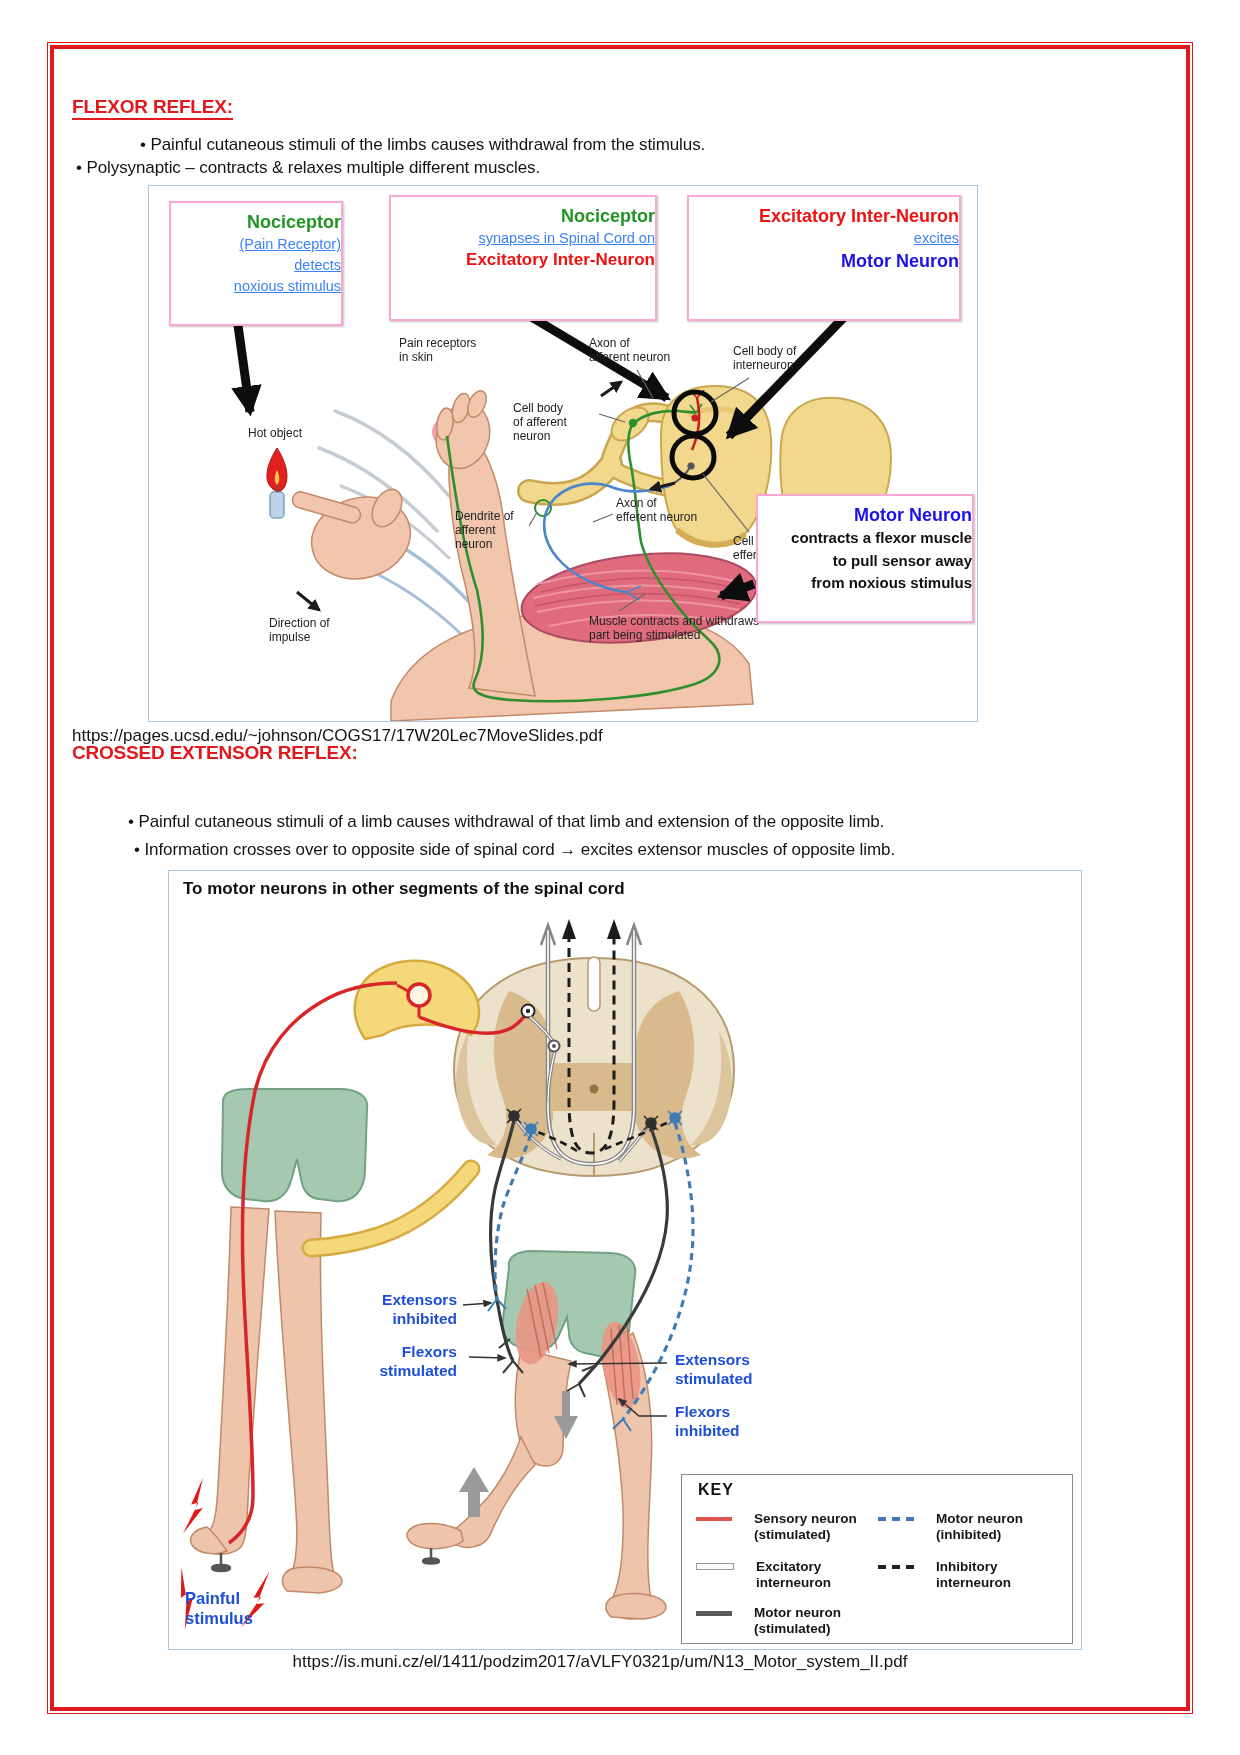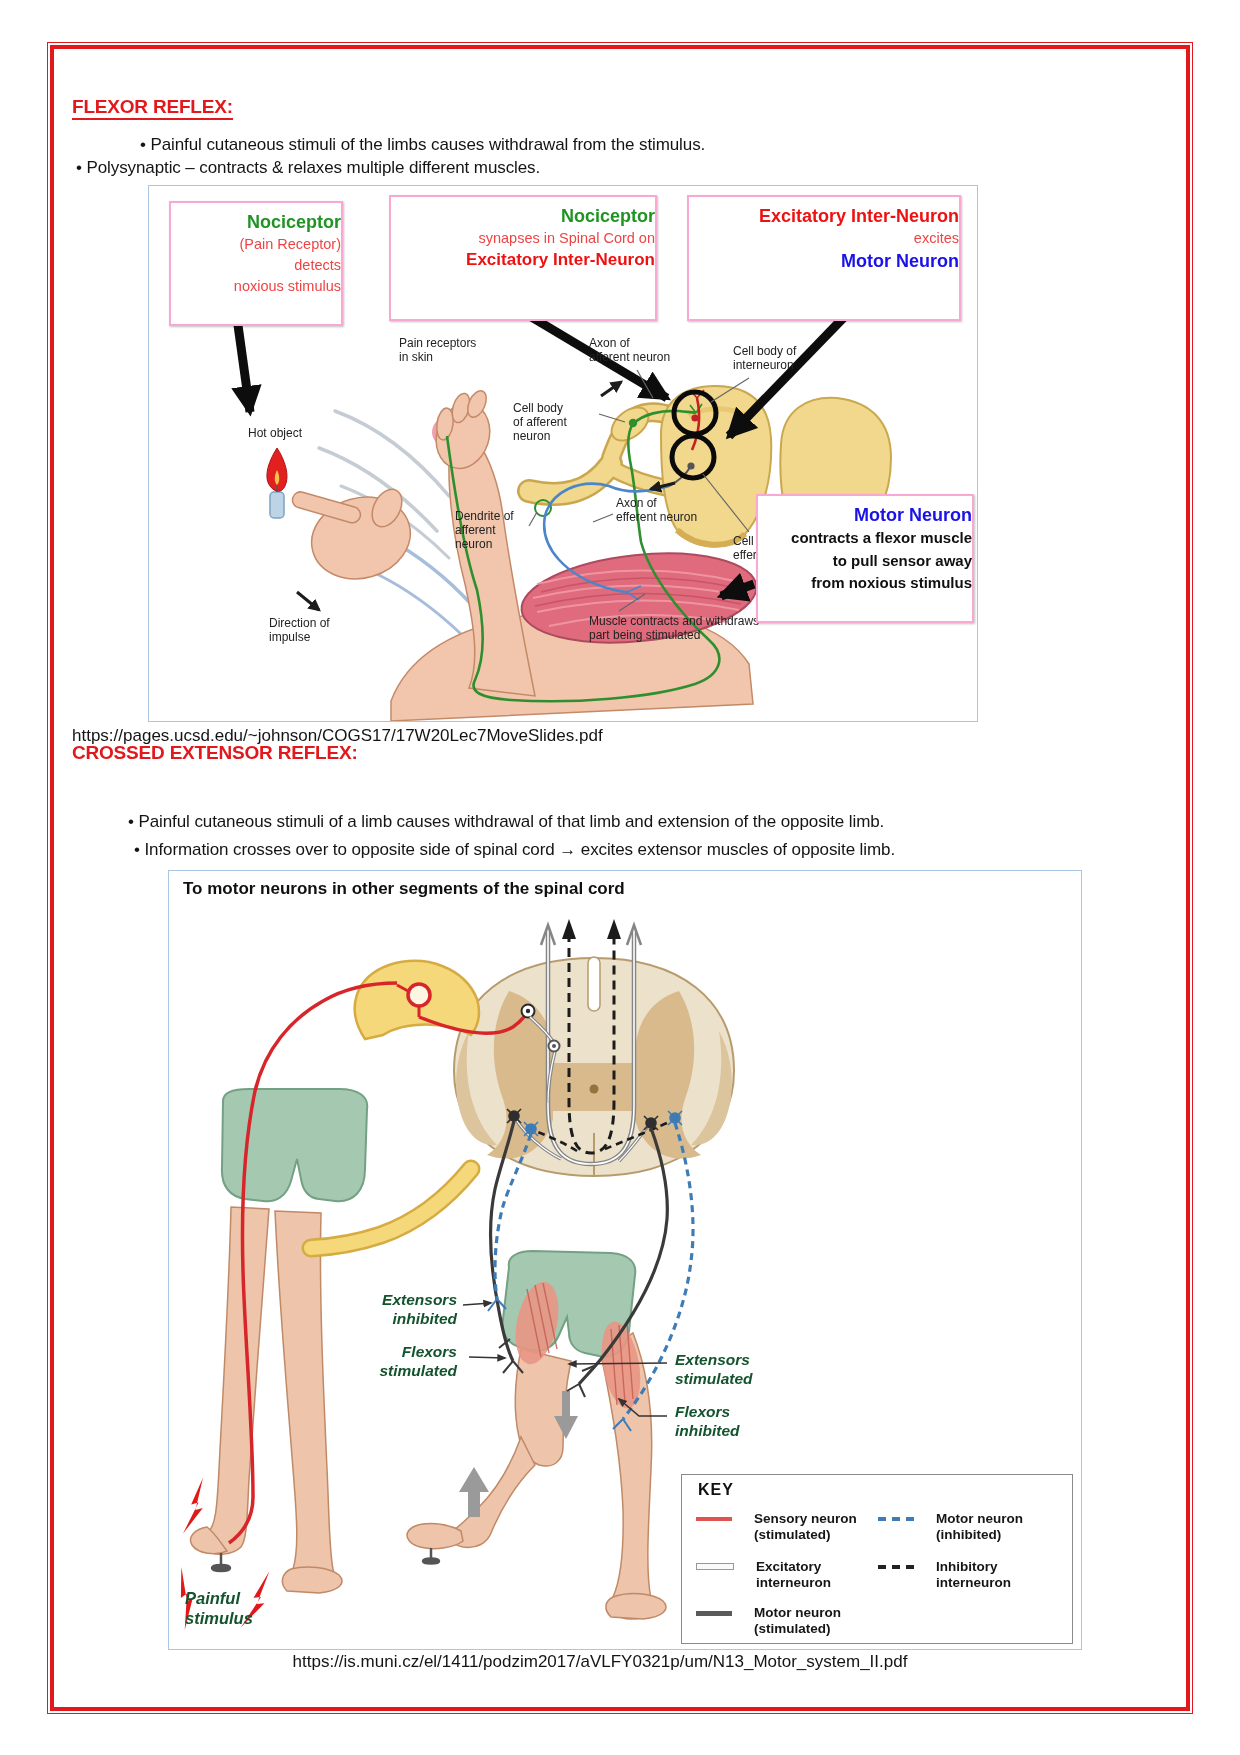--- a/index.html
+++ b/index.html
@@ -7,26 +7,26 @@
         font-family:"Liberation Sans",sans-serif;color:#111;}
   .frame{position:absolute;left:50px;top:45px;width:1132px;height:1658px;
          border:4px solid #e2191c;outline:1px solid #e2191c;outline-offset:2px;}
   .h-red{position:absolute;font-size:19px;font-weight:bold;color:#e2191c;letter-spacing:-0.2px;}
   .h-underline{border-bottom:2px solid #e2191c;padding-bottom:1px;}
   .bullet{position:absolute;font-size:17px;color:#141414;letter-spacing:-0.1px;}
   .url{position:absolute;font-size:17px;color:#141414;text-align:center;}
   .diagram{position:absolute;background:#fff;border:1.5px solid #a9c6e3;}
   .diagram svg{position:absolute;left:0;top:0;}
   .dlabel{position:absolute;font-size:12px;line-height:1.18;color:#222;white-space:pre-line;z-index:3;}
-  .dlabel-big{position:absolute;font-size:15.5px;line-height:1.2;font-weight:bold;color:#14532d;white-space:pre-line;z-index:3;font-style:italic;}
+  .dlabel-big{position:absolute;font-size:15.5px;line-height:1.2;font-weight:bold;color:#1d4ed8;white-space:pre-line;z-index:3;}
   .d2title{position:absolute;font-size:17px;font-weight:bold;color:#101010;z-index:3;}
   .cbox{position:absolute;background:#fff;border:2px solid #f9a8d4;box-shadow:1px 1px 2px rgba(0,0,0,.25);
         text-align:right;z-index:4;padding-top:7px;}
   .cbox .t{font-size:18px;font-weight:bold;line-height:1.35;}
-  .cbox .s{font-size:14.5px;line-height:1.45;color:#ef4444;}
+  .cbox .s{font-size:14.5px;line-height:1.45;color:#3b82f6;text-decoration:underline;}
   .cbox .sb{font-size:15px;font-weight:600;line-height:1.5;color:#101010;}
   .green{color:#1f9422;} .redtxt{color:#ee1111;} .bluetxt{color:#1a12e8;}
   .keybox{position:absolute;background:#fff;border:1.5px solid #8a8a8a;z-index:4;}
   .keytitle{position:absolute;left:16px;top:6px;font-size:16px;font-weight:bold;letter-spacing:1px;}
   .krow{position:absolute;display:flex;gap:22px;align-items:flex-start;}
   .krow .lab{font-size:13.5px;font-weight:bold;line-height:1.18;white-space:pre-line;color:#161616;}
   .sw{display:inline-block;width:36px;flex:0 0 36px;height:0;margin-top:6px;}
   .sw-sensory{border-top:4px solid #e05353;}
   .sw-excit{height:5px;background:#fafafa;border:1px solid #999;margin-top:4px;}
   .sw-motor{border-top:5px solid #5a5a5a;}

